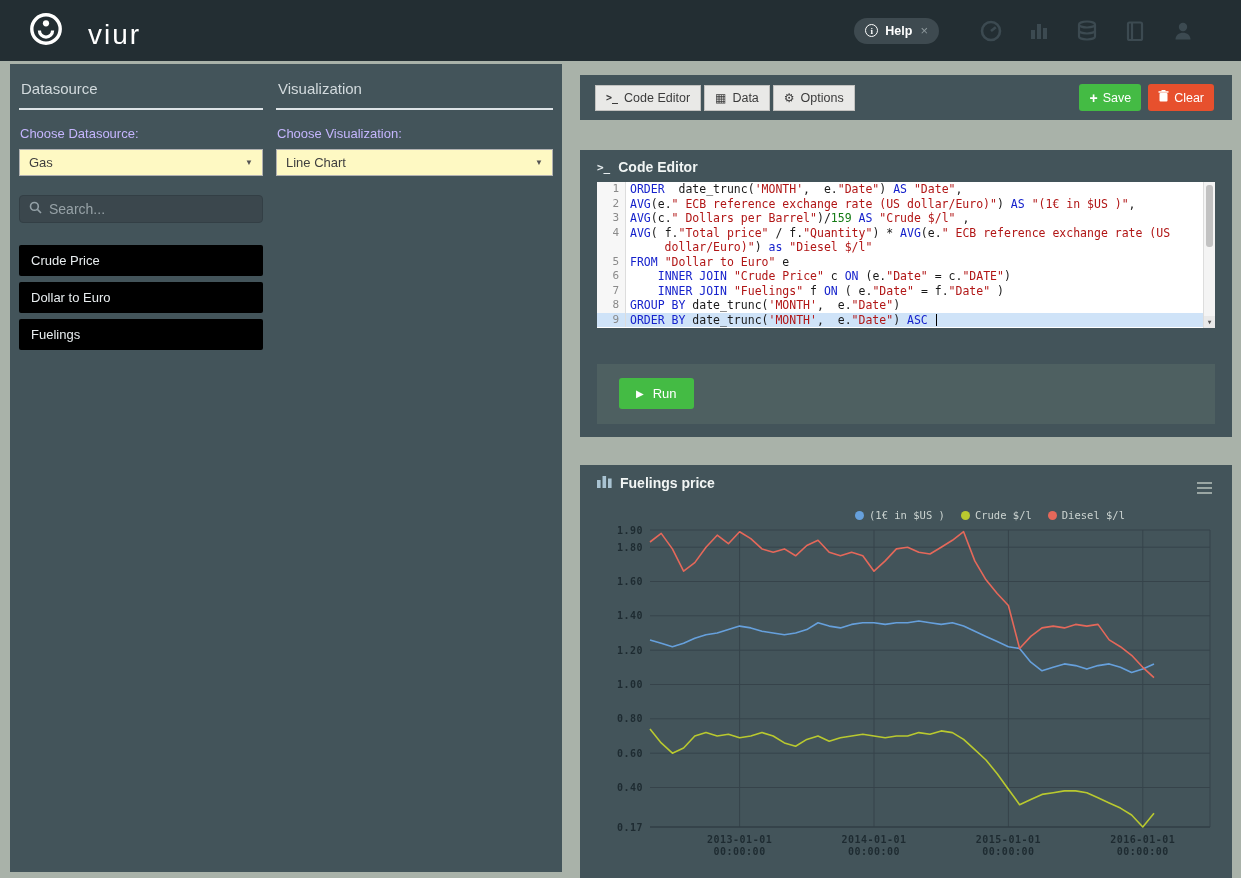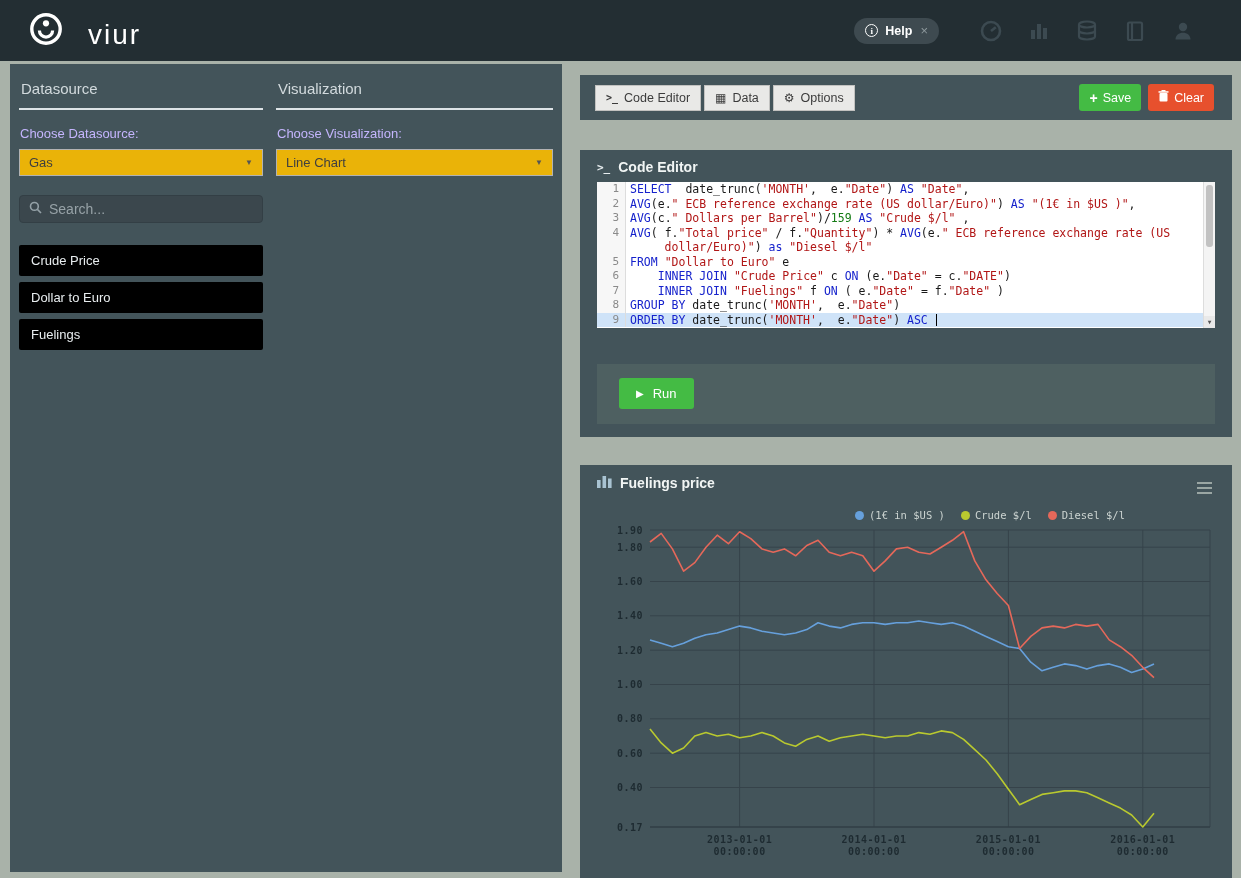--- a/index.html
+++ b/index.html
@@ -16,21 +16,21 @@
   .info-circle { width:13px; height:13px; border:1px solid #fff; border-radius:50%; color:#fff; font-size:9px; font-weight:bold; display:flex; align-items:center; justify-content:center; font-family:"Liberation Serif", serif; }
   .help-label { color:#fff; font-size:12.5px; font-weight:bold; }
   .help-close { color:#8d989c; font-size:13px; margin-left:1px; }
   .nav-icon { display:flex; align-items:center; cursor:pointer; }
 
   
   #left-panel { position:absolute; left:10px; top:64px; width:552px; height:808px; background:#43545a; }
   .cols { display:grid; grid-template-columns:244px 1fr; column-gap:13px; padding:14px 9px 0 9px; }
   .col-header { font-size:15px; color:#d2dadd; padding:2px 0 11px 2px; border-bottom:2px solid #dde3e6; font-weight:400; }
   .field-label { font-size:13px; color:#c4b5fd; margin:16px 0 8px 1px; }
-  .select { height:27px; background:#eab308; border:1px solid #b2b2b2; color:#3f3f3f; font-size:13px; padding:0 9px; display:flex; align-items:center; justify-content:space-between; cursor:pointer; }
+  .select { height:27px; background:#fef9c3; border:1px solid #b2b2b2; color:#3f3f3f; font-size:13px; padding:0 9px; display:flex; align-items:center; justify-content:space-between; cursor:pointer; }
   .caret { font-size:8px; color:#555; }
   .search-box { margin-top:19px; height:28px; background:#3b474d; border:1px solid #333f45; border-radius:4px; display:flex; align-items:center; gap:7px; padding:0 9px; }
   .search-box input { flex:1; background:transparent; border:none; outline:none; color:#fdba74; font-size:14px; font-family:"Liberation Sans", sans-serif; }
   .search-box input::placeholder { color:#97a2a7; }
   .ds-list { margin-top:22px; }
   .ds-item { height:31px; background:#000000; border-radius:2px; display:flex; align-items:center; padding-left:12px; color:#e8edef; font-size:13px; margin-bottom:6px; cursor:pointer; }
 
   
   #toolbar-panel { position:absolute; left:580px; top:75px; width:652px; height:45px; background:#43545a; display:flex; align-items:center; padding:0 18px 0 15px; }
   .btn-group { display:flex; gap:3px; }
@@ -201,21 +201,21 @@
 
   <div id="code-panel">
     <div class="panel-title">
       <span class="term-ic">&gt;_</span>
       <span>Code Editor</span>
     </div>
     <div class="cm-area">
       <div id="code-lines">
           <div class="cm-row">
             <div class="cm-gutter">1</div>
-            <div class="cm-code"><span class="tk-kw">SELECT</span><span class="tk-pl">  date_trunc(</span><span class="tk-str">'MONTH'</span><span class="tk-pl">,  e.</span><span class="tk-str">"Date"</span><span class="tk-pl">) </span><span class="tk-kw">AS</span><span class="tk-pl"> </span><span class="tk-str">"Date"</span><span class="tk-pl">,</span></div>
+            <div class="cm-code"><span class="tk-kw">ORDER</span><span class="tk-pl">  date_trunc(</span><span class="tk-str">'MONTH'</span><span class="tk-pl">,  e.</span><span class="tk-str">"Date"</span><span class="tk-pl">) </span><span class="tk-kw">AS</span><span class="tk-pl"> </span><span class="tk-str">"Date"</span><span class="tk-pl">,</span></div>
           </div>
           <div class="cm-row">
             <div class="cm-gutter">2</div>
             <div class="cm-code"><span class="tk-kw">AVG</span><span class="tk-pl">(e.</span><span class="tk-str">" ECB reference exchange rate (US dollar/Euro)"</span><span class="tk-pl">) </span><span class="tk-kw">AS</span><span class="tk-pl"> </span><span class="tk-str">"(1€ in $US )"</span><span class="tk-pl">,</span></div>
           </div>
           <div class="cm-row">
             <div class="cm-gutter">3</div>
             <div class="cm-code"><span class="tk-kw">AVG</span><span class="tk-pl">(c.</span><span class="tk-str">" Dollars per Barrel"</span><span class="tk-pl">)/</span><span class="tk-num">159</span><span class="tk-pl"> </span><span class="tk-kw">AS</span><span class="tk-pl"> </span><span class="tk-str">"Crude $/l"</span><span class="tk-pl"> ,</span></div>
           </div>
           <div class="cm-row">

